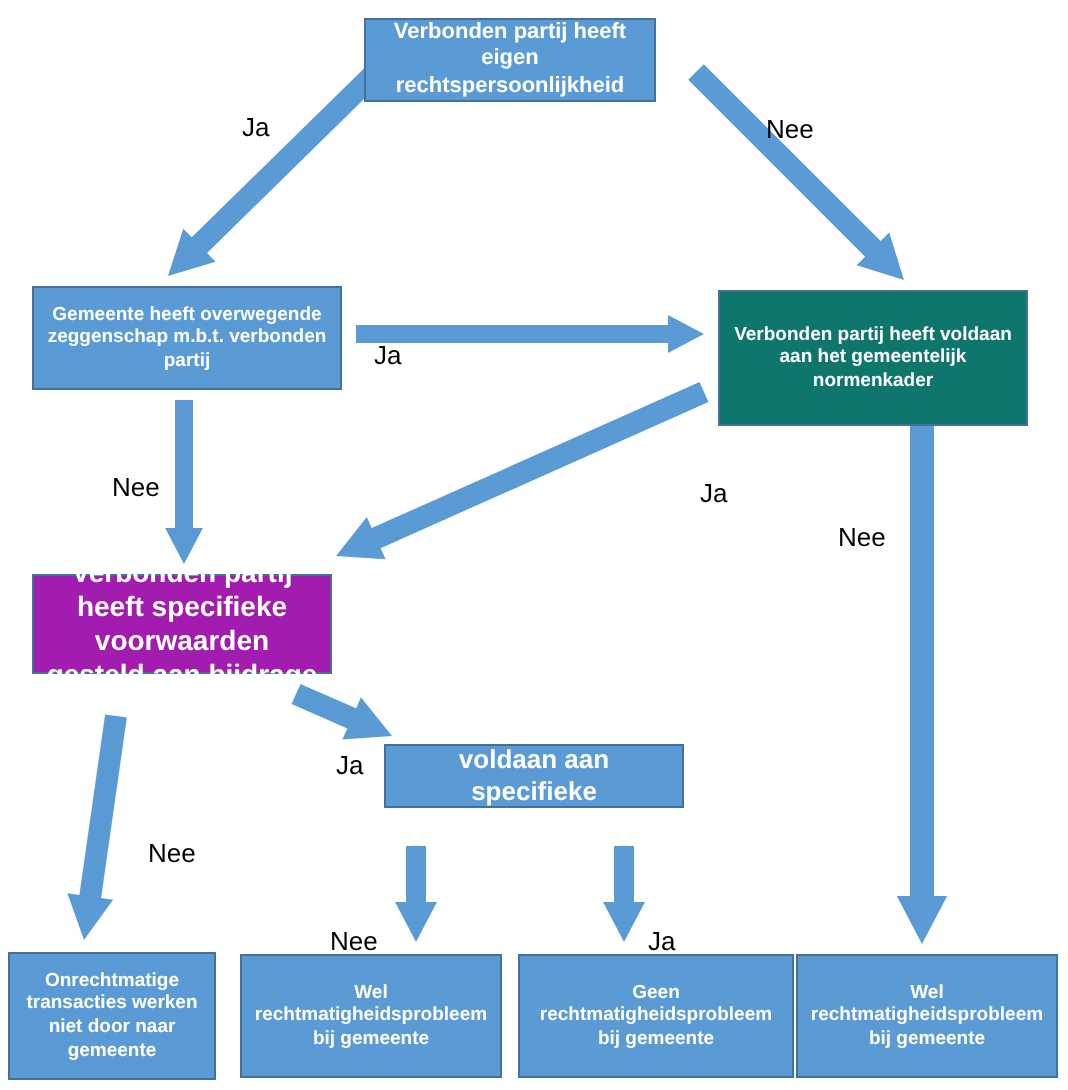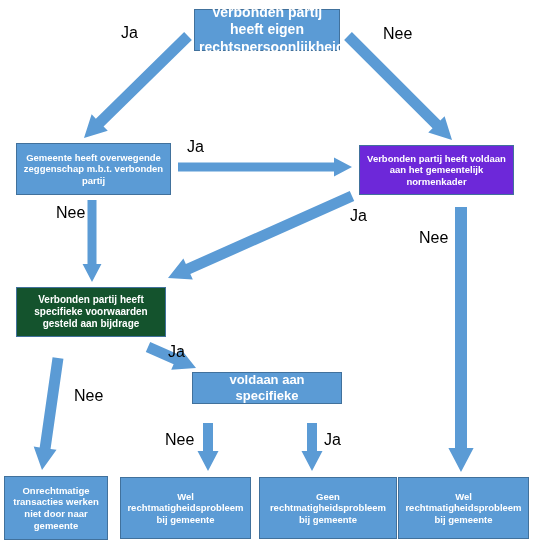--- a/index.html
+++ b/index.html
@@ -34,53 +34,54 @@
     align-items: center;
     justify-content: center;
     text-align: center;
     line-height: 1.22;
     padding: 2px 4px;
   }
   .node span { display: block; width: 100%; }
   .edge-label {
     position: absolute;
     color: #000000;
-    font-size: 16px;
+    font-size: 13px;
     font-weight: normal;
     white-space: nowrap;
     line-height: 1;
+    margin-top: 32px;
   }
 </style>
 </head>
 <body>
 
 <div id="canvas">
   <svg id="arrow-layer" viewBox="0 0 534 545" width="534" height="545">
       <polygon points="184.15,32.07 95.86,118.67 91.62,114.35 84.00,138.00 107.79,130.84 103.56,126.52 191.85,39.93" fill="#5B9BD5"></polygon>
       <polygon points="344.11,39.89 432.55,128.33 428.28,132.61 452.00,140.00 444.61,116.28 440.33,120.55 351.89,32.11" fill="#5B9BD5"></polygon>
       <polygon points="178.00,171.50 334.00,171.50 334.00,176.45 352.00,167.00 334.00,157.55 334.00,162.50 178.00,162.50" fill="#5B9BD5"></polygon>
       <polygon points="87.50,200.00 87.50,264.00 82.55,264.00 92.00,282.00 101.45,264.00 96.50,264.00 96.50,200.00" fill="#5B9BD5"></polygon>
       <polygon points="349.76,190.98 185.86,264.02 183.39,258.49 168.00,278.00 192.80,279.59 190.33,274.07 354.24,201.02" fill="#5B9BD5"></polygon>
       <polygon points="455.00,207.00 455.00,448.00 448.40,448.00 461.00,472.00 473.60,448.00 467.00,448.00 467.00,207.00" fill="#5B9BD5"></polygon>
       <polygon points="145.80,352.04 173.64,364.22 171.22,369.76 196.00,368.00 180.47,348.60 178.05,354.14 150.20,341.96" fill="#5B9BD5"></polygon>
       <polygon points="52.56,357.22 39.67,447.44 33.68,446.59 42.00,470.00 56.55,449.85 50.56,449.00 63.44,358.78" fill="#5B9BD5"></polygon>
       <polygon points="203.00,423.00 203.00,451.00 197.50,451.00 208.00,471.00 218.50,451.00 213.00,451.00 213.00,423.00" fill="#5B9BD5"></polygon>
       <polygon points="307.00,423.00 307.00,451.00 301.50,451.00 312.00,471.00 322.50,451.00 317.00,451.00 317.00,423.00" fill="#5B9BD5"></polygon>
     </svg>
   <div id="node-layer">
-      <div class="node" style="left: 194px; top: 9px; width: 146px; height: 42px; font-size: 14px; background: rgb(91, 155, 213); border-color: rgb(65, 113, 156); color: rgb(255, 255, 255);">
+      <div class="node" style="left: 182px; top: 9px; width: 146px; height: 42px; font-size: 11px; background: rgb(91, 155, 213); border-color: rgb(65, 113, 156); color: rgb(255, 255, 255);">
         <span>Verbonden partij heeft eigen rechtspersoonlijkheid</span>
       </div>
       <div class="node" style="left: 16px; top: 143px; width: 155px; height: 52px; font-size: 9.5px; background: rgb(91, 155, 213); border-color: rgb(65, 113, 156); color: rgb(255, 255, 255); align-items: center;">
         <span>Gemeente heeft overwegende zeggenschap m.b.t. verbonden partij</span>
       </div>
-      <div class="node" style="left: 359px; top: 145px; width: 155px; height: 50px; font-size: 9.5px; background: #6d28d9; border-color: rgb(65, 113, 156); color: rgb(255, 255, 255);">
+      <div class="node" style="left: 359px; top: 145px; width: 155px; height: 68px; font-size: 9.5px; background: #0f766e; border-color: rgb(65, 113, 156); color: rgb(255, 255, 255);">
         <span>Verbonden partij heeft voldaan aan het gemeentelijk normenkader</span>
       </div>
-      <div class="node" style="left: 16px; top: 287px; width: 150px; height: 50px; font-size: 10px; background: #14532d; border-color: rgb(65, 113, 156); color: rgb(255, 255, 255);">
+      <div class="node" style="left: 16px; top: 287px; width: 150px; height: 50px; font-size: 14px; background: #a21caf; border-color: rgb(65, 113, 156); color: rgb(255, 255, 255);">
         <span>Verbonden partij heeft specifieke voorwaarden gesteld aan bijdrage</span>
       </div>
       <div class="node" style="left: 192px; top: 372px; width: 150px; height: 32px; font-size: 13px; background: rgb(91, 155, 213); border-color: rgb(65, 113, 156); color: rgb(255, 255, 255);">
         <span>Verbonden partij heeft voldaan aan specifieke voorwaarden</span>
       </div>
       <div class="node" style="left: 4px; top: 476px; width: 104px; height: 64px; font-size: 9.5px; background: rgb(91, 155, 213); border-color: rgb(65, 113, 156); color: rgb(255, 255, 255);">
         <span>Onrechtmatige transacties werken niet door naar gemeente</span>
       </div>
       <div class="node" style="left: 120px; top: 477px; width: 131px; height: 62px; font-size: 9.5px; background: rgb(91, 155, 213); border-color: rgb(65, 113, 156); color: rgb(255, 255, 255);">
         <span>Wel rechtmatigheidsprobleem bij gemeente</span>

